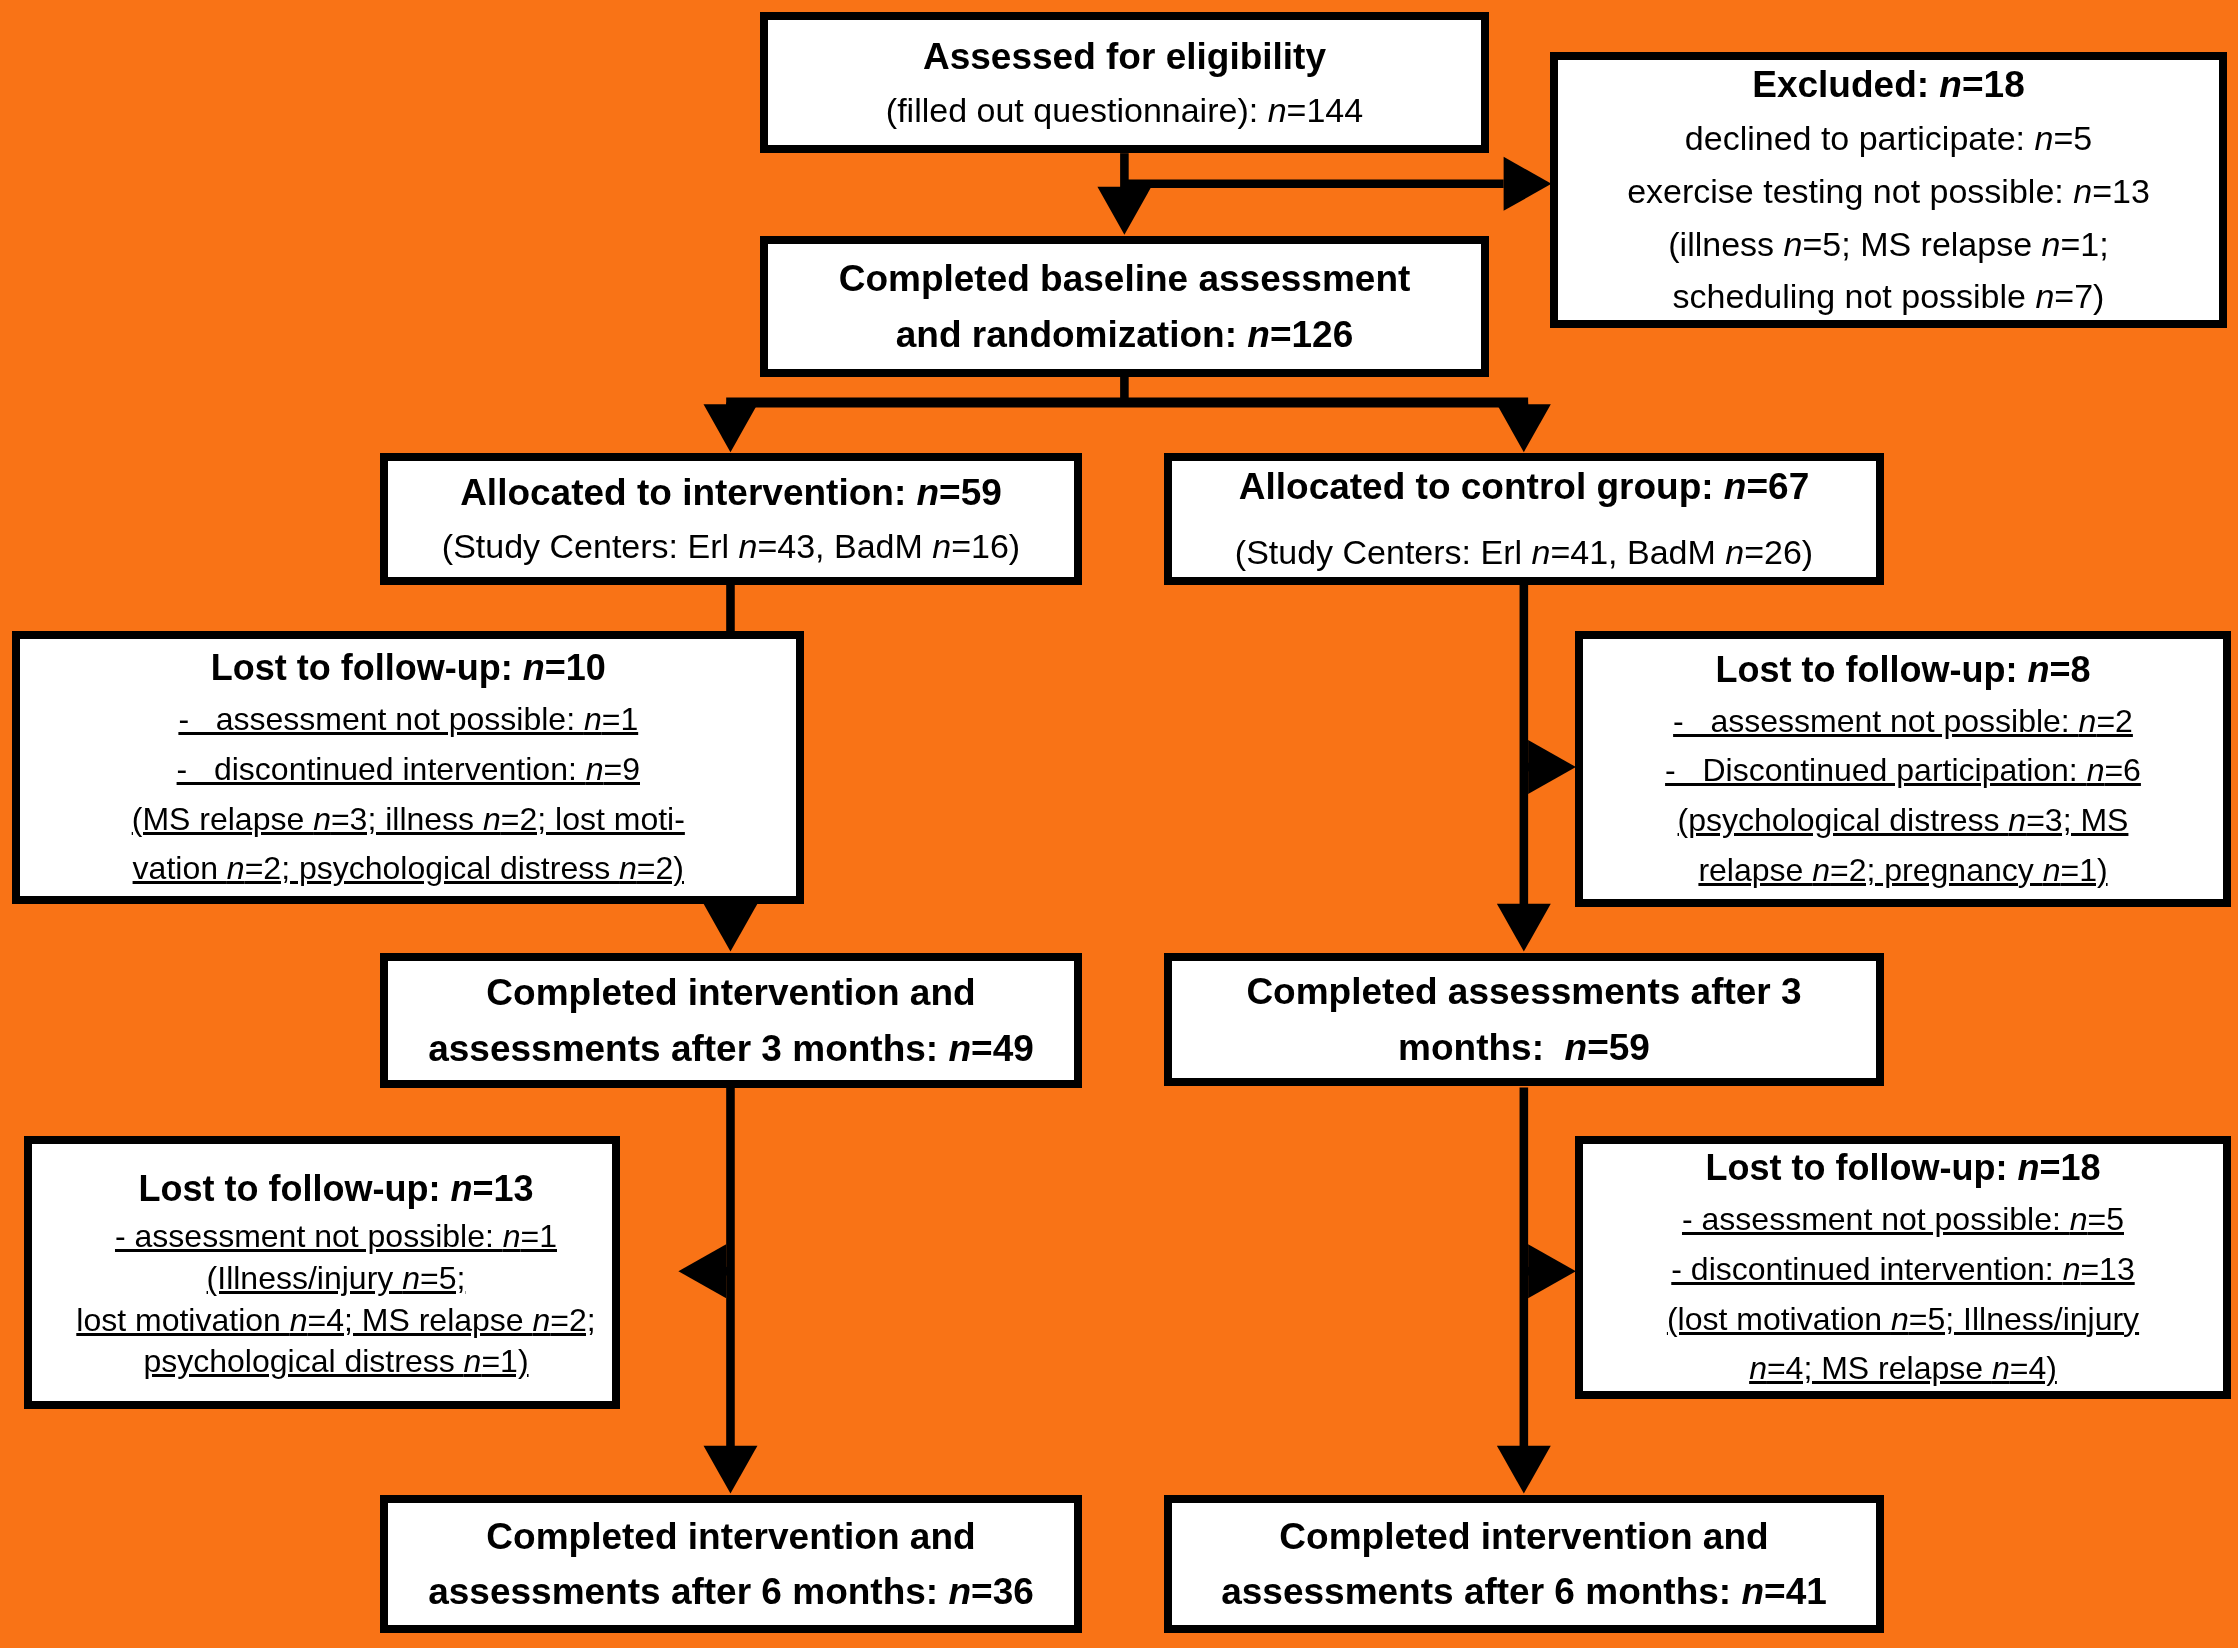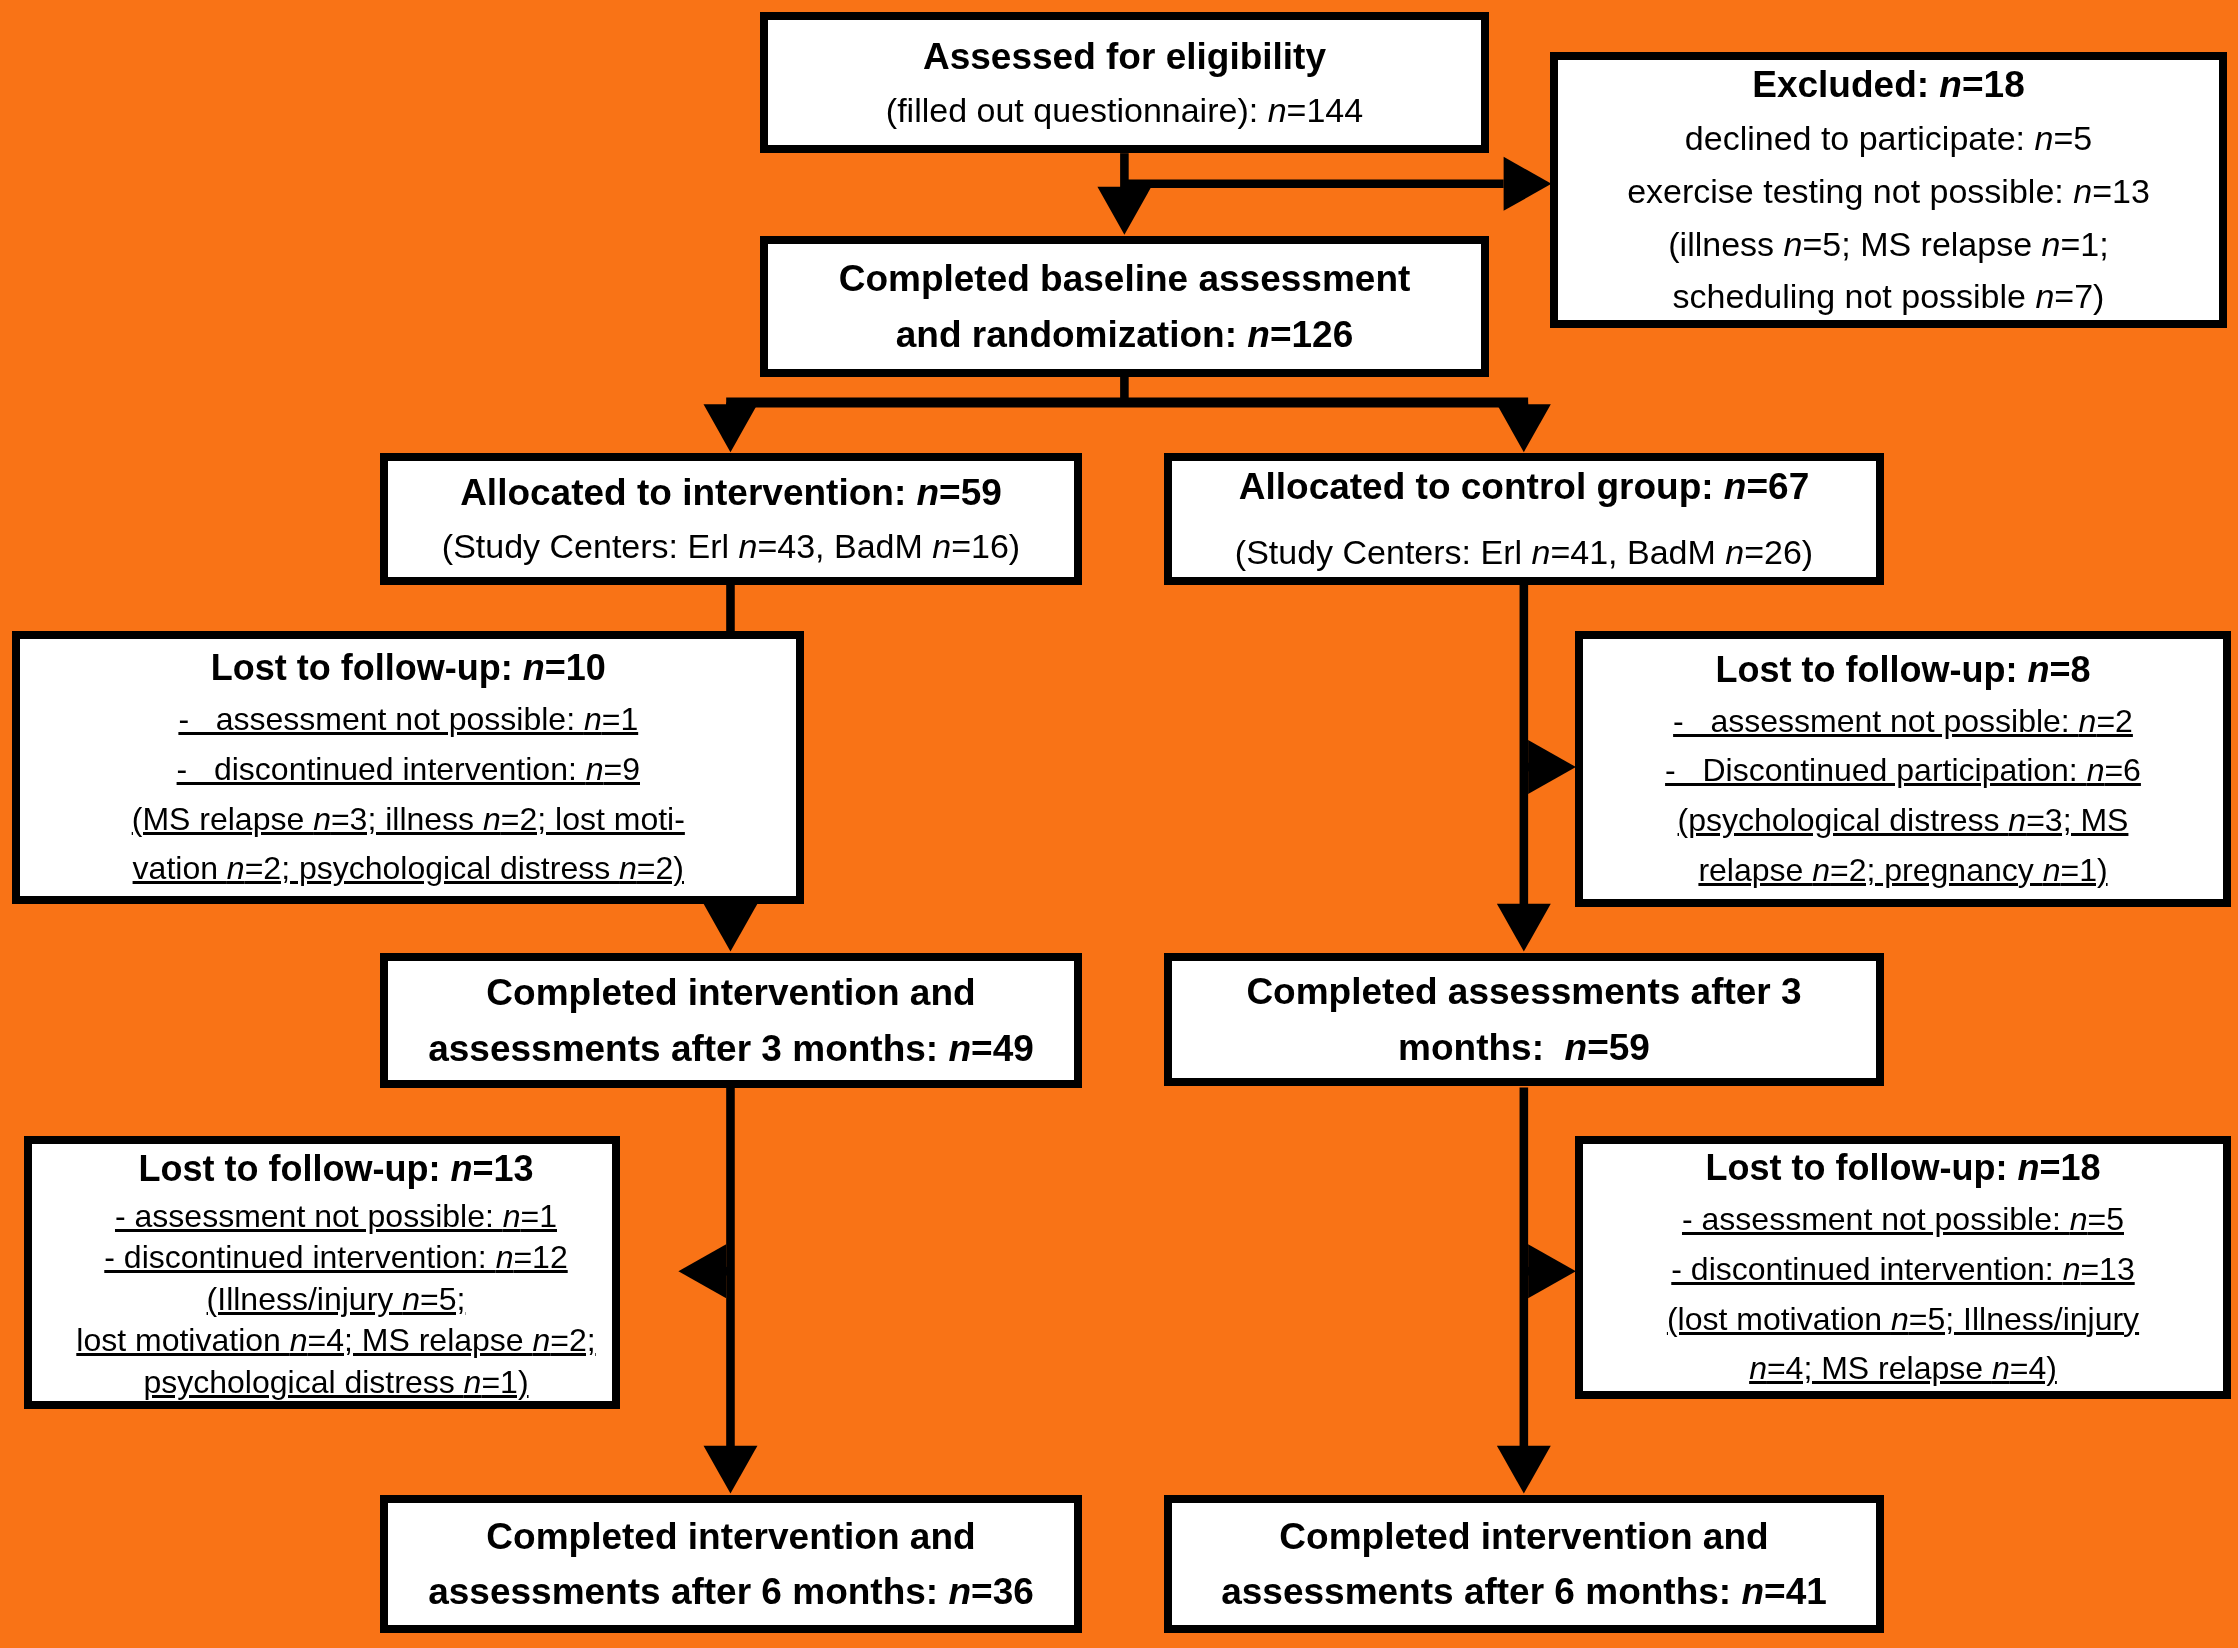--- a/index.html
+++ b/index.html
@@ -154,21 +154,20 @@
         <div class="line">months:  <i>n</i>=59</div>
       </div>
   </div>
 
   <div class="box lost tight" style="left:24px; top:1136px; width:596px; height:273px;padding-left:28px;">
     <div class="t">
         <div class="line">Lost to follow-up: <i>n</i>=13</div>
       </div>
     <div class="b">
         <div class="line">- assessment not possible: <i>n</i>=1</div>
-        <div class="line">- discontinued intervention: <i>n</i>=12</div>
         <div class="line">(Illness/injury <i>n</i>=5;</div>
         <div class="line">lost motivation <i>n</i>=4; MS relapse <i>n</i>=2;</div>
         <div class="line">psychological distress <i>n</i>=1)</div>
       </div>
   </div>
 
   <div class="box lost" style="left:1575px; top:1136px; width:656px; height:263px;">
     <div class="t">
         <div class="line">Lost to follow-up: <i>n</i>=18</div>
       </div>

